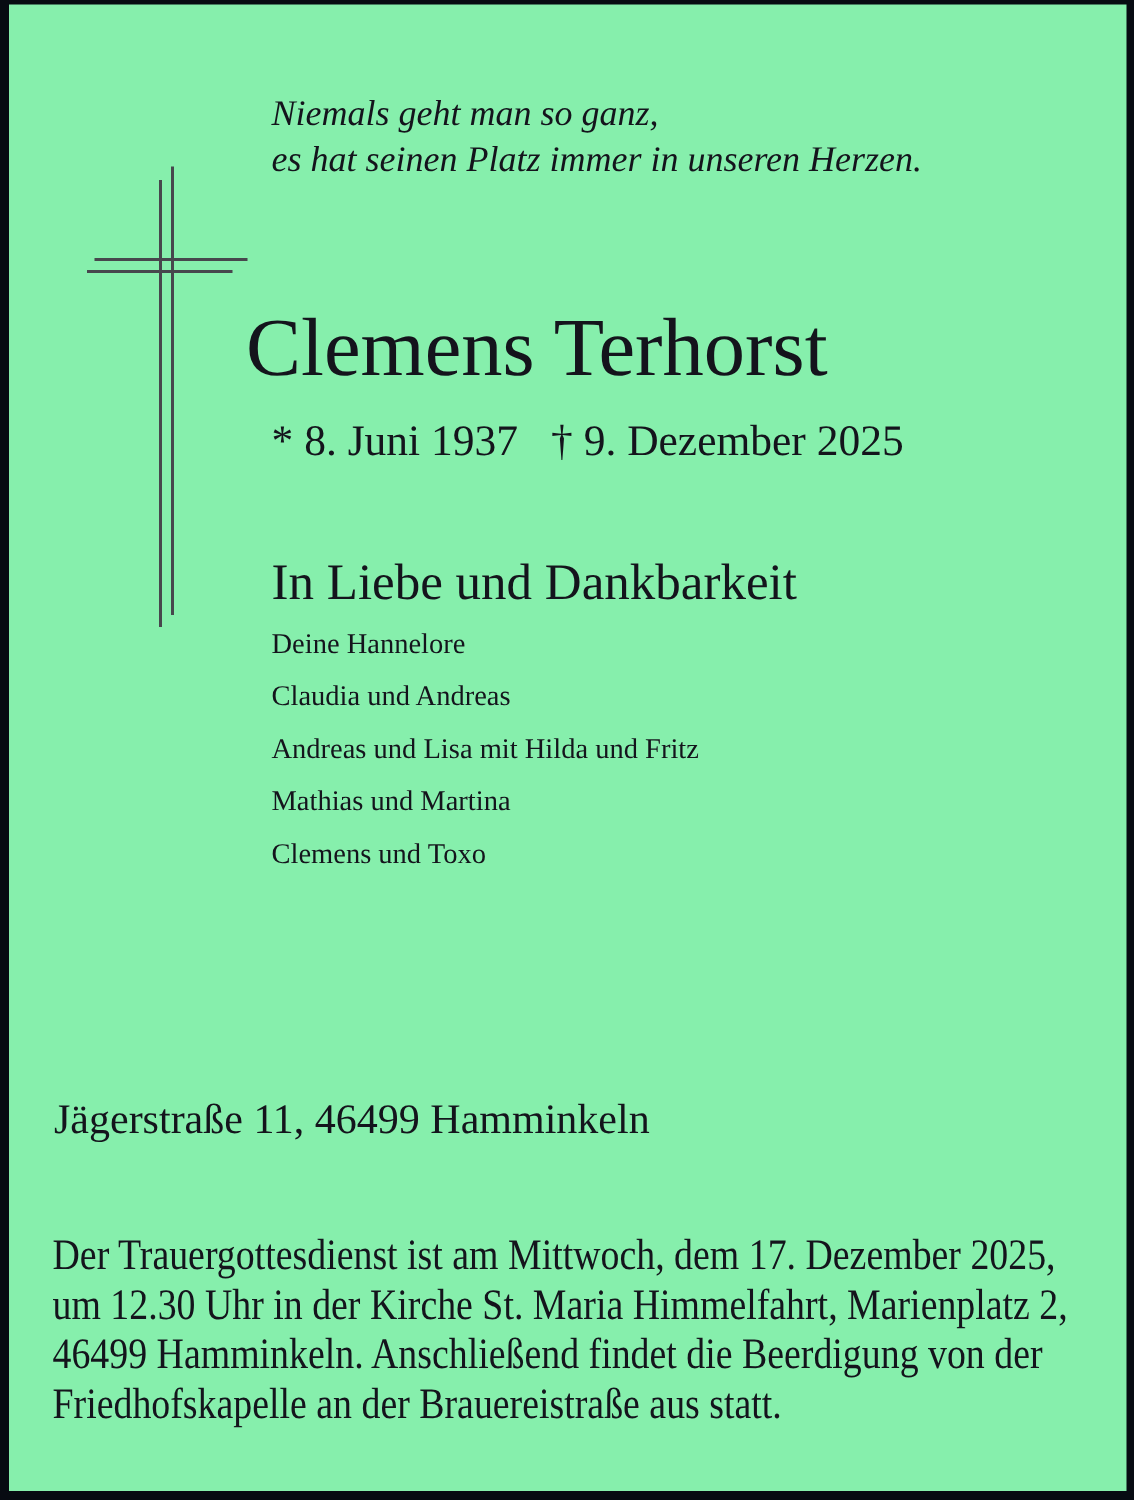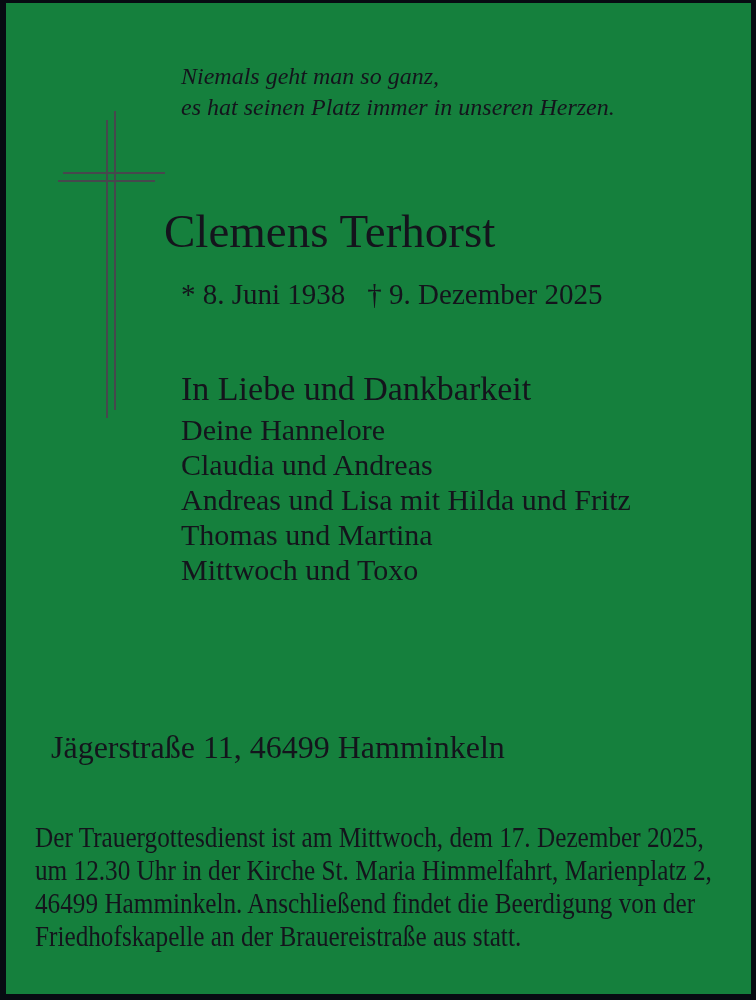--- a/index.html
+++ b/index.html
@@ -1,20 +1,20 @@
 <!DOCTYPE html>
 <html lang="de"><head>
 <meta charset="utf-8">
 <style>
   html, body { margin: 0; padding: 0; background: #070b12; }
   .page {
     position: relative;
     width: 756px; height: 1000px;
     box-sizing: border-box;
-    background: #15803d;
+    background: #86efac;
     border-style: solid;
     border-color: #070b12;
     border-width: 3px 5px 6px 6px;
     overflow: hidden;
     font-family: "Liberation Serif", serif;
     color: #14141c;
   }
 
   
   .cross { position: absolute; left: 50px; top: 105px; width: 120px; height: 312px; }
@@ -25,43 +25,43 @@
   .cross .h2 { left: 2px;  top: 72px;  width: 97px;  height: 2px; }
 
   .epigraph {
     position: absolute; left: 175px; top: 58px;
     font-style: italic; font-size: 24px; line-height: 31px;
   }
 
   .name {
     position: absolute; left: 158px; top: 201px;
     margin: 0; font-weight: normal;
-    font-size: 47px; line-height: 55px; letter-spacing: 0px;
+    font-size: 55px; line-height: 55px; letter-spacing: 0px;
     white-space: nowrap;
   }
 
   .dates {
     position: absolute; left: 175px; top: 274px;
     font-size: 29px; line-height: 34px; white-space: nowrap;
   }
   .dates .death { margin-left: 22px; }
 
   .intro {
     position: absolute; left: 175px; top: 370px;
     font-size: 34px; line-height: 31px;
   }
 
   .mourners {
     position: absolute; left: 175px; top: 409px;
-    font-size: 30px; line-height: 35px;
+    font-size: 19px; line-height: 35px;
   }
 
   .address {
-    position: absolute; left: 45px; top: 727px;
-    font-size: 32px; line-height: 34px; white-space: nowrap;
+    position: absolute; left: 30px; top: 727px;
+    font-size: 28px; line-height: 34px; white-space: nowrap;
   }
 
   .service { position: absolute; left: 29px; top: 818px; }
   .service-line {
     font-size: 29px; line-height: 33px;
     white-space: nowrap;
     transform: scaleX(0.87);
     transform-origin: 0 50%;
   }
 </style>
@@ -78,31 +78,31 @@
   </div>
 
   <div class="epigraph">
     <div>Niemals geht man so ganz,</div>
     <div>es hat seinen Platz immer in unseren Herzen.</div>
   </div>
 
   <h1 class="name">Clemens Terhorst</h1>
 
   <div class="dates">
-    <span>* 8. Juni 1938</span><span class="death">† 9. Dezember 2025</span>
+    <span>* 8. Juni 1937</span><span class="death">† 9. Dezember 2025</span>
   </div>
 
   <div class="intro">In Liebe und Dankbarkeit</div>
 
   <div class="mourners">
     <div>Deine Hannelore</div>
     <div>Claudia und Andreas</div>
     <div>Andreas und Lisa mit Hilda und Fritz</div>
-    <div>Thomas und Martina</div>
-    <div>Mittwoch und Toxo</div>
+    <div>Mathias und Martina</div>
+    <div>Clemens und Toxo</div>
   </div>
 
   <div class="address">Jägerstraße 11, 46499 Hamminkeln</div>
 
   <div class="service">
     <div class="service-line">Der Trauergottesdienst ist am Mittwoch, dem 17. Dezember 2025,</div>
     <div class="service-line">um 12.30 Uhr in der Kirche St. Maria Himmelfahrt, Marienplatz 2,</div>
     <div class="service-line">46499 Hamminkeln. Anschließend findet die Beerdigung von der</div>
     <div class="service-line">Friedhofskapelle an der Brauereistraße aus statt.</div>
   </div>

